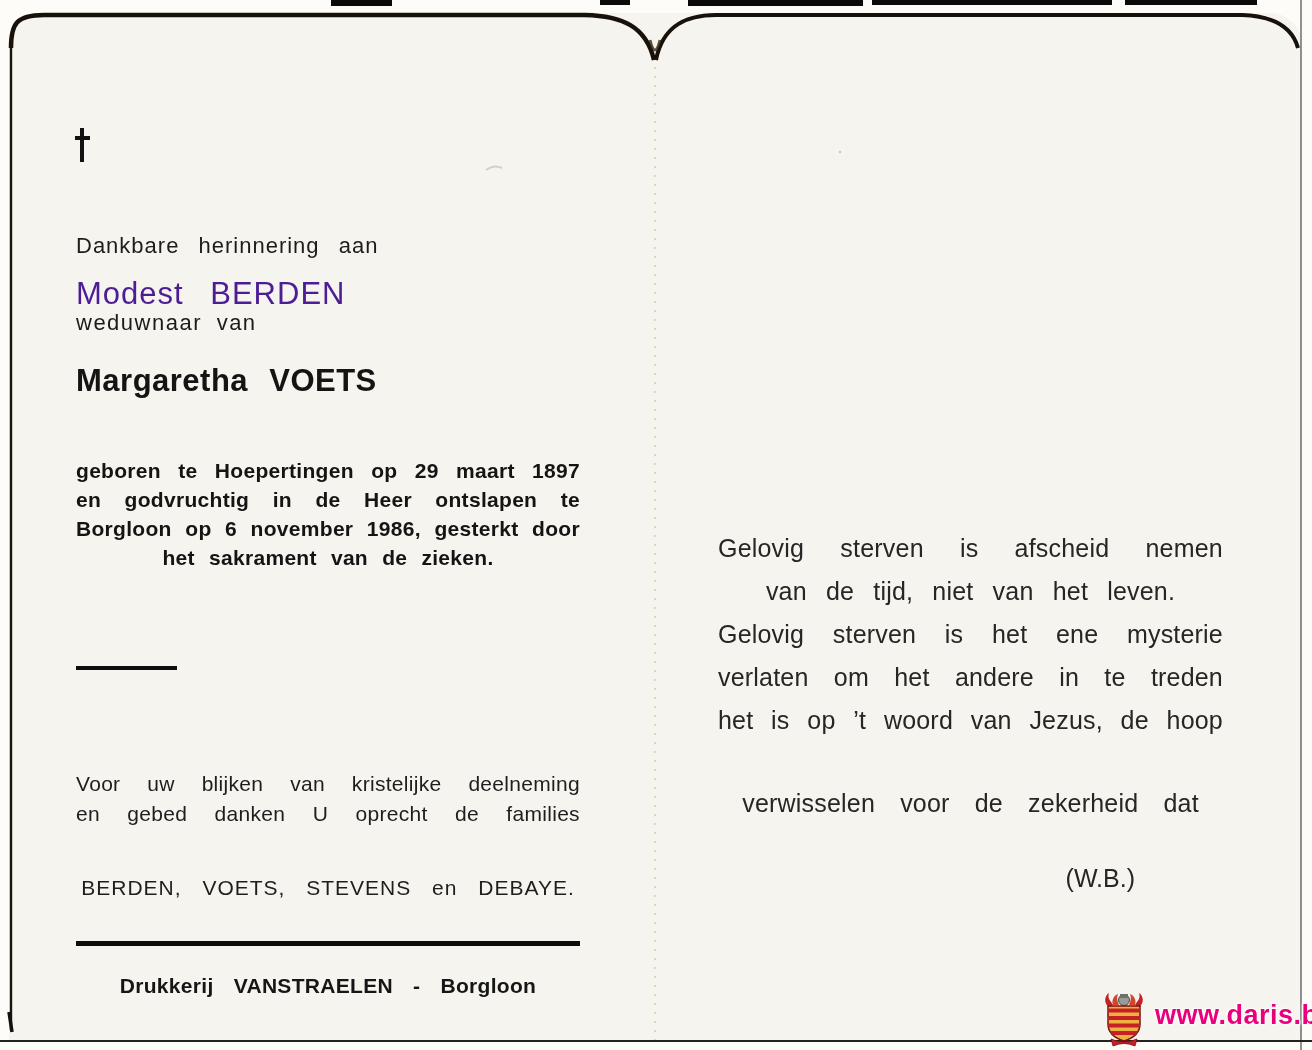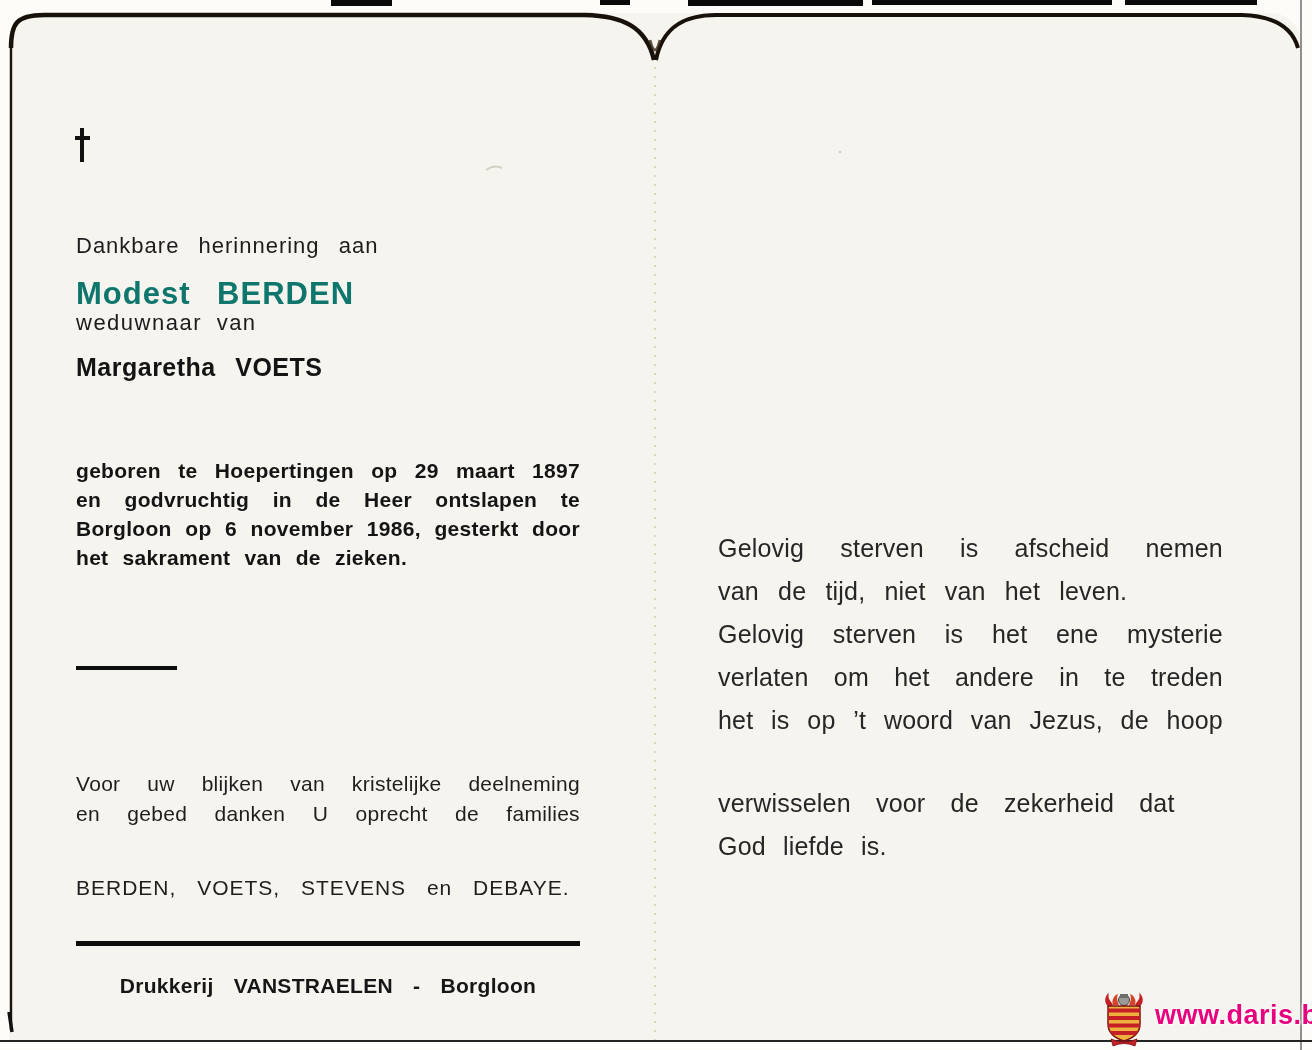--- a/index.html
+++ b/index.html
@@ -24,31 +24,31 @@
   
   .blk{position:absolute;color:#1b1b1b;}
   .lp-col{left:76px;width:504px;}
   .rp-col{left:718px;width:505px;}
   
   .cross{position:absolute;left:75px;top:128px;width:15px;height:34px;}
   .cross .cv{position:absolute;left:5px;top:0;width:4px;height:34px;background:#111;}
   .cross .ch{position:absolute;left:0;top:8px;width:15px;height:4px;background:#111;}
   
   .intro{top:205px;font-size:22px;letter-spacing:1px;word-spacing:12px;color:#1c1c1c;margin-top:28px;}
-  .name{top:276px;font-size:31px;font-weight:bold;letter-spacing:1px;word-spacing:17px;color:#0f766e;}
+  .name{top:276px;font-size:31px;font-weight:normal;letter-spacing:1px;word-spacing:17px;color:#4c1d95;}
   .relation{top:310px;font-size:22px;letter-spacing:1.5px;word-spacing:7px;}
-  .spouse{top:353px;font-size:25px;font-weight:bold;letter-spacing:.5px;word-spacing:12px;color:#141414;}
+  .spouse{top:363px;font-size:31px;font-weight:bold;letter-spacing:.5px;word-spacing:12px;color:#141414;}
   
   .bio{top:459px;font-size:21px;font-weight:bold;letter-spacing:.3px;color:#141414;}
   .bio .pl{height:29px;}
   .thanks{top:772px;font-size:21px;letter-spacing:.3px;color:#1e1e1e;}
   .thanks .pl{height:30px;}
   .poem{top:534px;font-size:25px;letter-spacing:.2px;color:#262626;}
   .poem .pl{height:43px;}
-  .pl{display:block;white-space:nowrap;}
+  .pl{display:block;white-space:nowrap;text-align:center;}
   
   .flexjust{display:flex;justify-content:space-between;white-space:normal;}
   
   .ll{word-spacing:10px;}
   .ws8{word-spacing:8px;}  .ws12{word-spacing:12px;}
   .ws14{word-spacing:14px;letter-spacing:1px;margin-top:44px;} .ws18{word-spacing:18px;margin-top:40px;}
   
   .rule-sm{position:absolute;left:76px;top:666px;width:101px;height:4px;background:#0d0d0d;}
   .rule-lg{position:absolute;left:76px;top:941px;width:504px;height:5px;background:#0d0d0d;}
   .printer{top:956px;font-size:21px;font-weight:bold;text-align:center;word-spacing:14px;letter-spacing:.3px;color:#161616;margin-top:18px;}
@@ -196,23 +196,23 @@
         <span>is</span>
         <span>op</span>
         <span>’t</span>
         <span>woord</span>
         <span>van</span>
         <span>Jezus,</span>
         <span>de</span>
         <span>hoop</span>
       </span>
     <span class="pl ll ws18">verwisselen voor de zekerheid dat</span>
-    <span class="pl ll">God liefde is.</span>
-  </div>
-
+  </div>
+
+  <div class="blk rp-col attr">(W.B.)</div>
 
   <svg class="wm-logo" viewBox="0 0 46 56">
 
     <path d="M 8 16 C 2 12 4 4 8 2 C 6 8 10 10 12 14 Z" fill="#c42127"></path>
     <path d="M 38 16 C 44 12 42 4 38 2 C 40 8 36 10 34 14 Z" fill="#c42127"></path>
     <path d="M 12 14 C 10 8 14 4 17 3 C 15 8 17 11 18 14 Z" fill="#d4452b"></path>
     <path d="M 34 14 C 36 8 32 4 29 3 C 31 8 29 11 28 14 Z" fill="#d4452b"></path>
 
     <circle cx="23" cy="9" r="5.5" fill="#9a9a96" stroke="#4a4a46" stroke-width="1"></circle>
     <rect x="19" y="3" width="8" height="4" fill="#6e6e6a"></rect>

